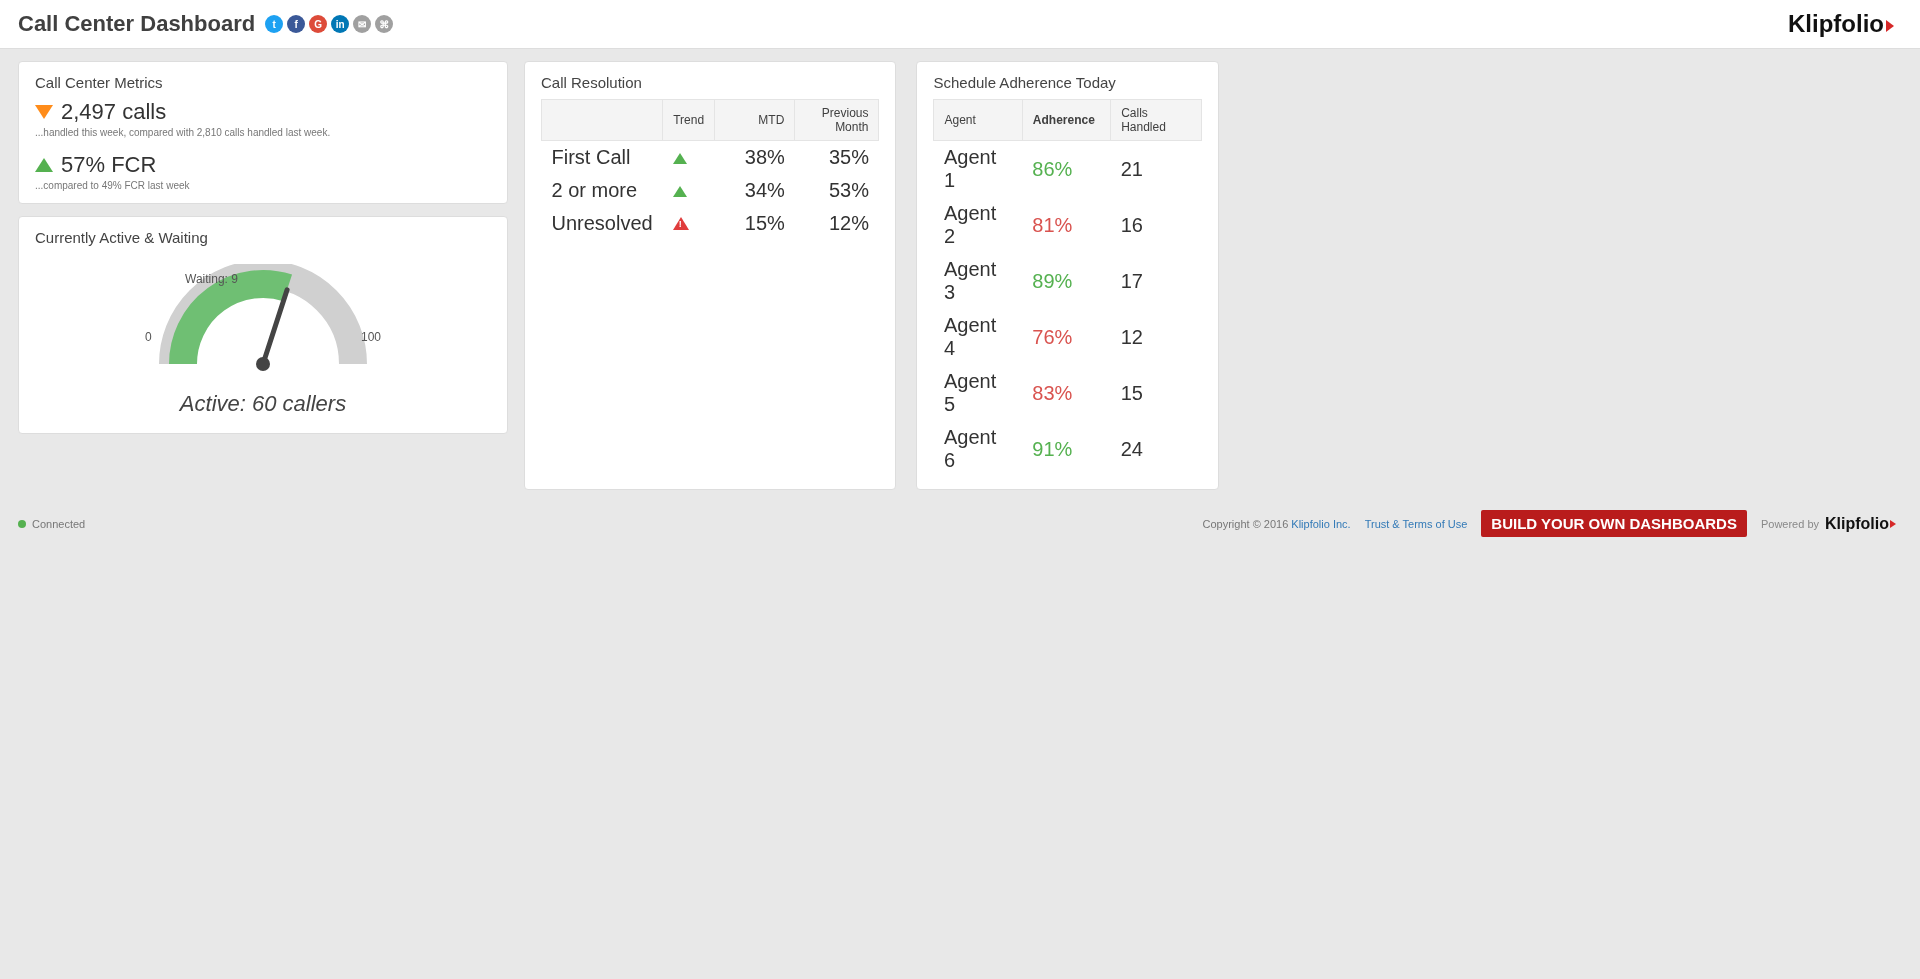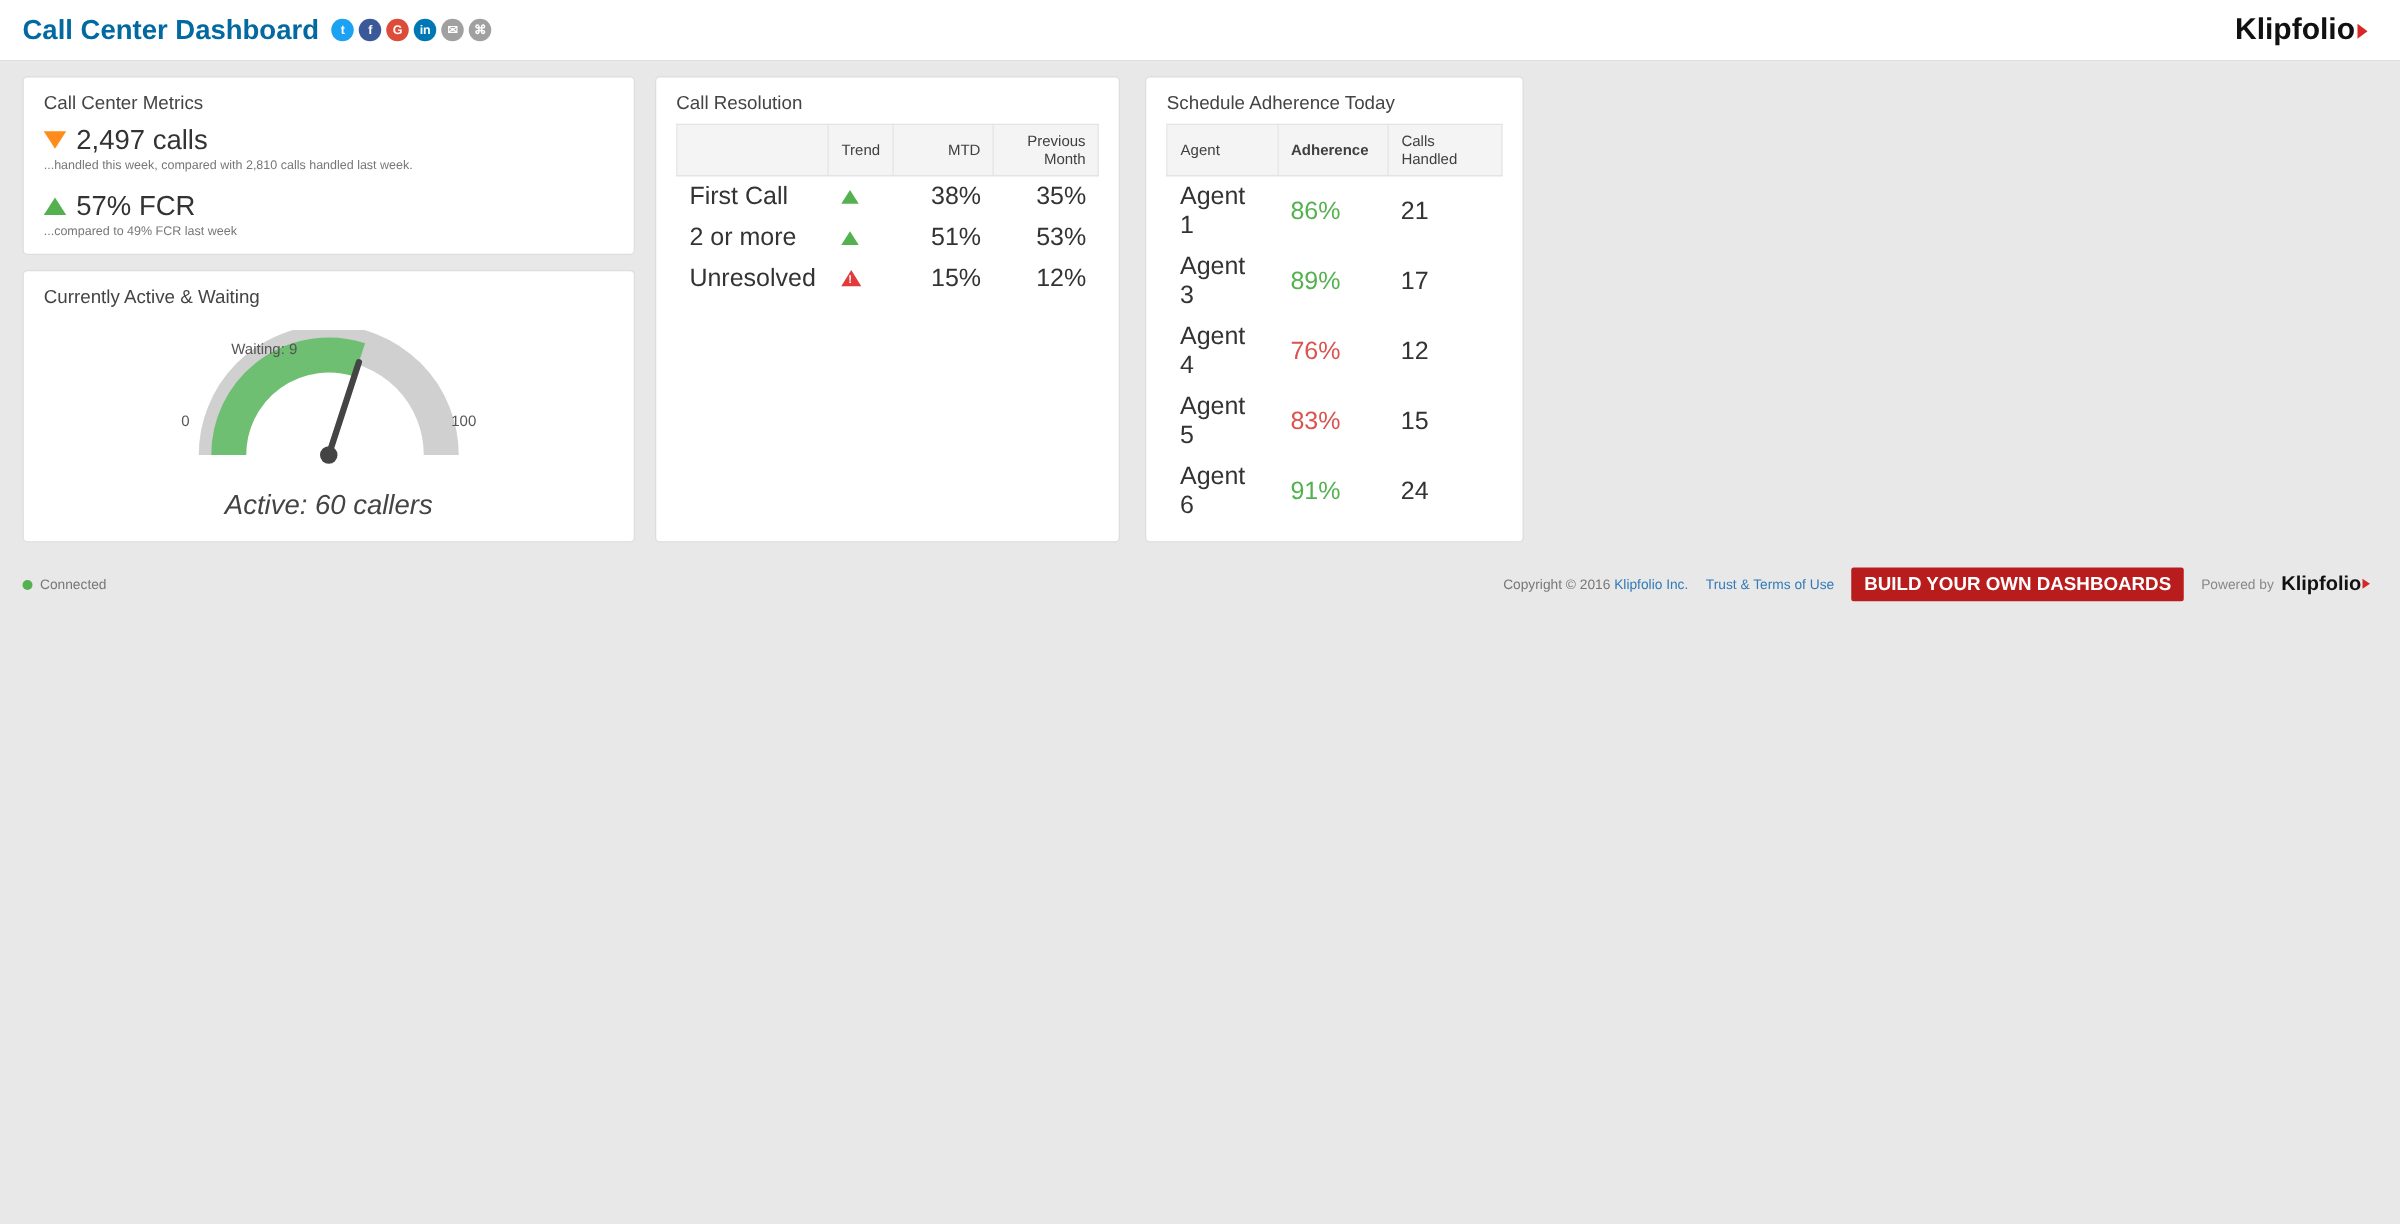--- a/index.html
+++ b/index.html
@@ -11,21 +11,21 @@
   }
   .header {
     background: #fff;
     border-bottom: 1px solid #ddd;
     padding: 10px 18px;
     display: flex;
     align-items: center;
     justify-content: space-between;
   }
   .header-left { display: flex; align-items: center; gap: 10px; }
-  .page-title { font-size: 22px; font-weight: 700; color: #0369a1; }
+  .page-title { font-size: 22px; font-weight: 700; color: #404040; }
   .social-icons { display: flex; gap: 4px; }
   .social-icon {
     width: 18px; height: 18px; border-radius: 50%;
     display: inline-flex; align-items: center; justify-content: center;
     font-size: 10px; font-weight: 700; color: #fff; cursor: pointer;
   }
   .si-tw { background:#1da1f2; }
   .si-fb { background:#3b5998; }
   .si-gp { background:#dd4b39; }
   .si-in { background:#0077b5; }
@@ -162,21 +162,21 @@
         <tbody id="resolution-body">
             <tr>
               <td>First Call</td>
               <td><span class="tri-up-sm"></span></td>
               <td class="right">38%</td>
               <td class="right">35%</td>
             </tr>
             <tr>
               <td>2 or more</td>
               <td><span class="tri-up-sm"></span></td>
-              <td class="right">51%</td>
+              <td class="right">34%</td>
               <td class="right">53%</td>
             </tr>
             <tr>
               <td>Unresolved</td>
               <td><span class="warn-icon"></span></td>
               <td class="right">15%</td>
               <td class="right">12%</td>
             </tr>
           </tbody>
       </table>
@@ -192,20 +192,25 @@
             <th style="width:34%;">Calls Handled</th>
           </tr>
         </thead>
         <tbody id="adherence-body">
             <tr>
               <td>Agent 1</td>
               <td class="adh-green">86%</td>
               <td>21</td>
             </tr>
             <tr>
+              <td>Agent 2</td>
+              <td class="adh-red">81%</td>
+              <td>16</td>
+            </tr>
+            <tr>
               <td>Agent 3</td>
               <td class="adh-green">89%</td>
               <td>17</td>
             </tr>
             <tr>
               <td>Agent 4</td>
               <td class="adh-red">76%</td>
               <td>12</td>
             </tr>
             <tr>

